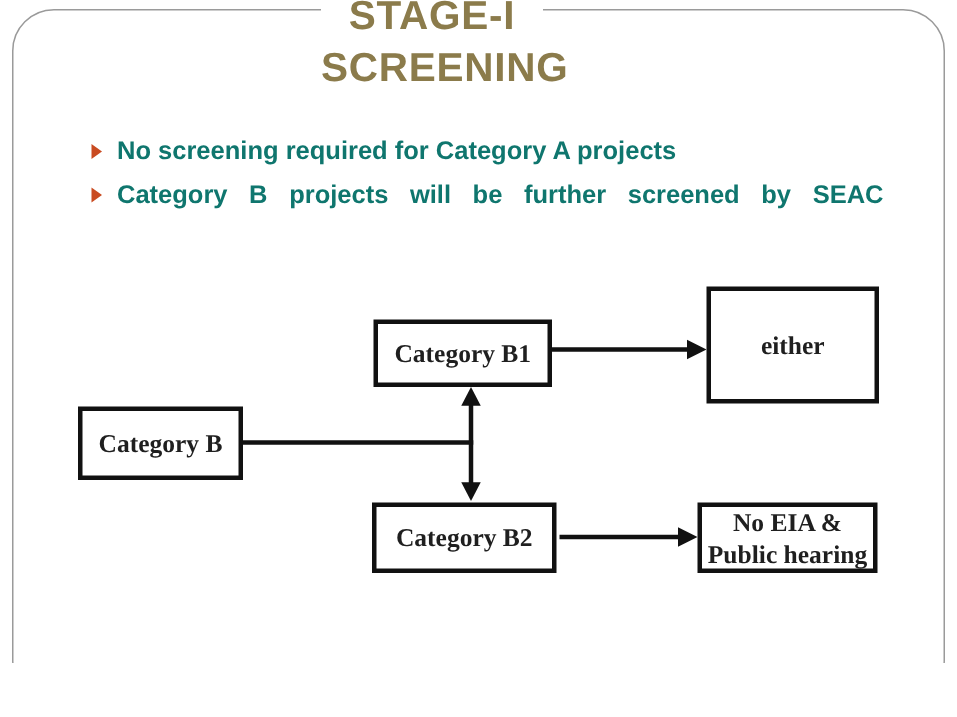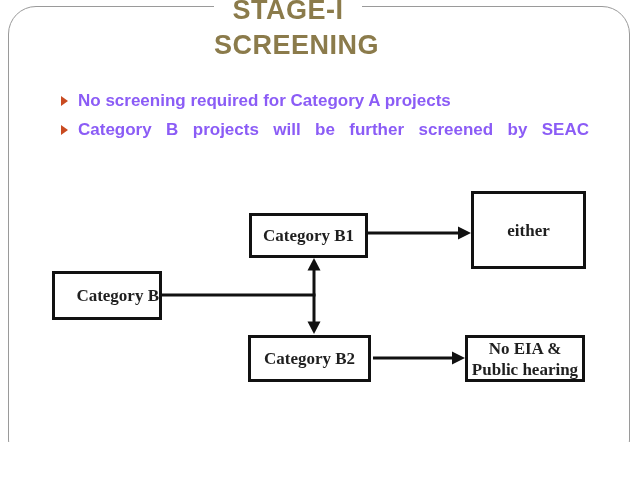--- a/index.html
+++ b/index.html
@@ -42,21 +42,21 @@
     white-space: nowrap;
     letter-spacing: 0.5px;
   }
   
   .bullets {
     position: absolute;
     left: 61px;
     top: 90px;
     width: 530px;
     z-index: 1;
-    color: #8b5cf6;
+    color: #0f766e;
     font-size: 17px;
     font-weight: bold;
     line-height: 22px;
   }
   .bullet-row {
     position: relative;
     padding-left: 17px;
     margin-bottom: 7px;
   }
   .marker {
@@ -85,21 +85,21 @@
     flex-direction: column;
     align-items: center;
     justify-content: center;
     font-family: "Liberation Serif", serif;
     font-weight: bold;
     font-size: 17px;
     line-height: 21px;
     color: #1f1f1f;
     text-align: center;
   }
-  .box-category-b   { left: 52px;  top: 271px; width: 110px; height: 49px; align-items: flex-end; }
+  .box-category-b   { left: 52px;  top: 271px; width: 110px; height: 49px; }
   .box-category-b1  { left: 249px; top: 213px; width: 119px; height: 45px; }
   .box-category-b2  { left: 248px; top: 335px; width: 123px; height: 47px; }
   .box-eia          { left: 471px; top: 191px; width: 115px; height: 78px; }
   .box-no-eia       { left: 465px; top: 335px; width: 120px; height: 47px; text-align: center; }
   
   .connectors {
     position: absolute;
     left: 0;
     top: 0;
     z-index: 1;

